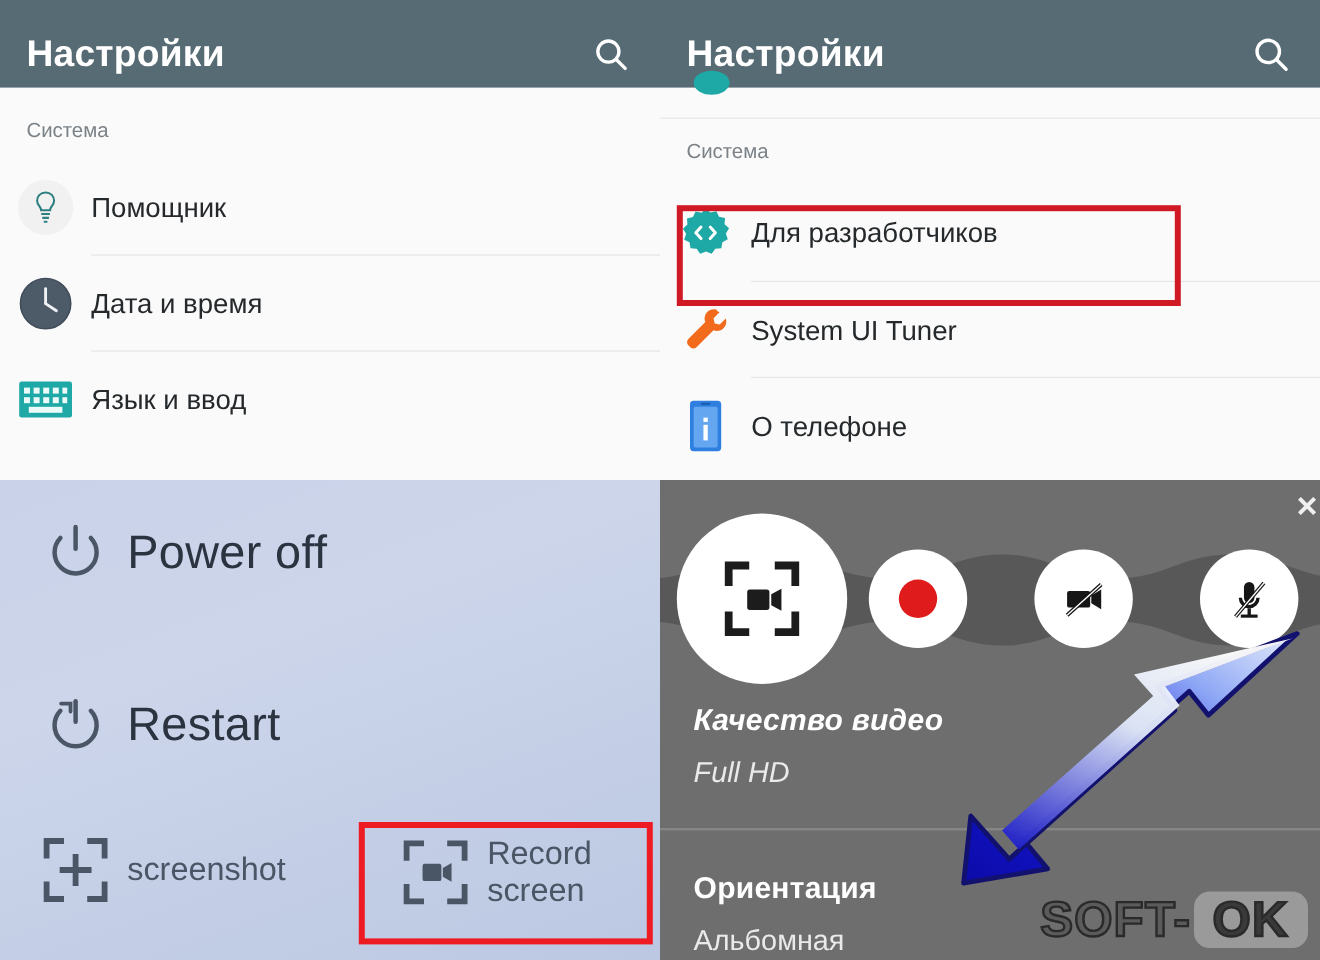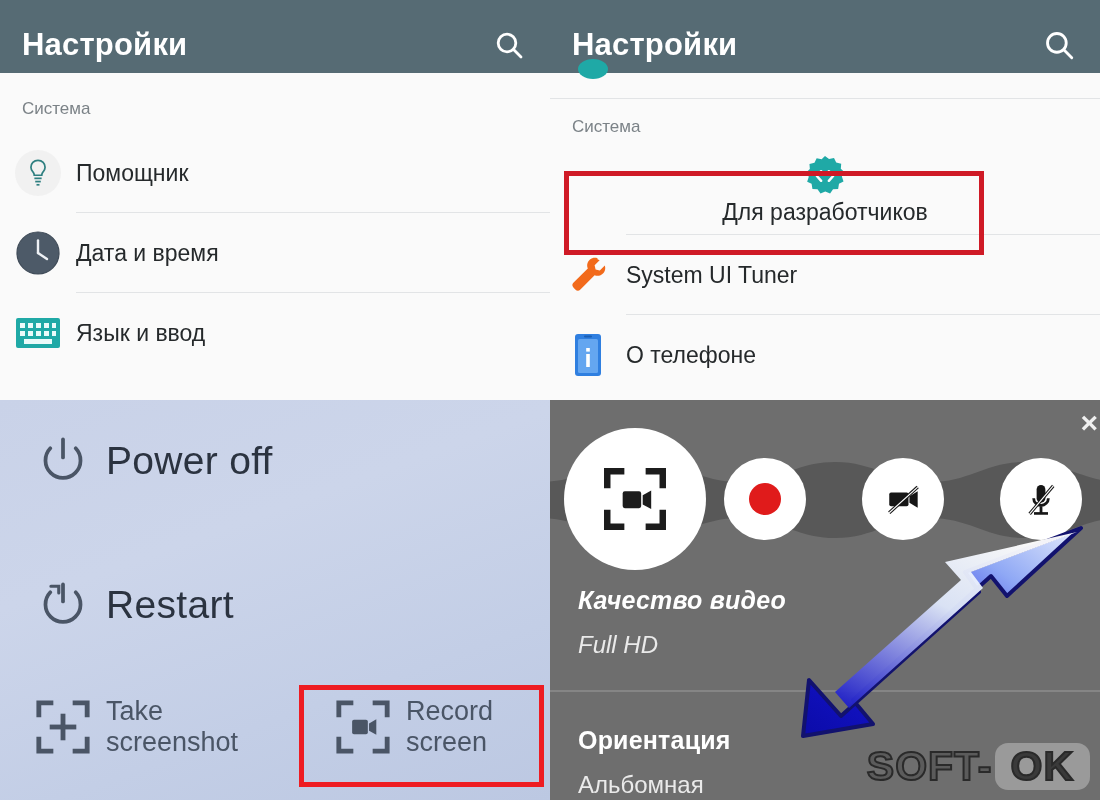--- a/index.html
+++ b/index.html
@@ -144,21 +144,21 @@
 
     <div style="position:absolute;left:0;top:73px;width:100%;height:26px;background:#fafafa;">
       <div style="position:absolute;left:28px;top:-14px;width:30px;height:20px;border-radius:50%;background:#1fa9a6;"></div>
       <div style="position:absolute;left:0;right:0;bottom:0;height:1px;background:#e2e4e6;"></div>
     </div>
 
     <div class="listwrap" style="top:99px;bottom:0;">
       <div class="seclabel" style="padding-top:18px;">Система</div>
 
       <div style="margin-top:16px;">
-        <div class="row" style="height:82px;flex-direction:column;">
+        <div class="row" style="height:82px;">
           <div class="ico">
             <svg width="46" height="46" viewBox="0 0 48 48">
               <path fill="#1fa9a6" d="M24 3l4.2 3.3 5.2-1.1 2.3 4.8 5.2 1.2-.4 5.3 3.9 3.6-2.8 4.5 1.7 5.1-4.7 2.5-.9 5.3-5.3.4-3.1 4.3-5-1.9-5 1.9-3.1-4.3-5.3-.4-.9-5.3L5.4 30l1.7-5.1-2.8-4.5 3.9-3.6-.4-5.3 5.2-1.2 2.3-4.8 5.2 1.1z"></path>
               <g fill="none" stroke="#ffffff" stroke-width="2.6" stroke-linecap="round" stroke-linejoin="round">
                 <polyline points="20,19 15.5,24 20,29"></polyline>
                   <polyline points="28,19 32.5,24 28,29"></polyline>
               </g>
             </svg>
           </div>
           <div class="lbl">Для разработчиков</div>
@@ -220,21 +220,20 @@
         <svg width="58" height="58" viewBox="0 0 48 48" fill="none" stroke="#4a5566" stroke-width="4" stroke-linecap="square">
           <polyline points="4,14 4,4 14,4"></polyline>
             <polyline points="34,4 44,4 44,14"></polyline>
           <polyline points="44,34 44,44 34,44"></polyline>
             <polyline points="14,44 4,44 4,34"></polyline>
           <line x1="24" y1="15" x2="24" y2="33"></line>
             <line x1="15" y1="24" x2="33" y2="24"></line>
         </svg>
       </div>
       <div class="clbl">
-        <div>Take</div>
         <div>screenshot</div>
       </div>
     </div>
 
     <div class="capt" style="left:320px;top:296px;">
       <div class="cico">
         <svg width="58" height="58" viewBox="0 0 48 48" fill="none" stroke="#4a5566" stroke-width="4" stroke-linecap="square">
           <polyline points="4,14 4,4 14,4"></polyline>
             <polyline points="34,4 44,4 44,14"></polyline>
           <polyline points="44,34 44,44 34,44"></polyline>

